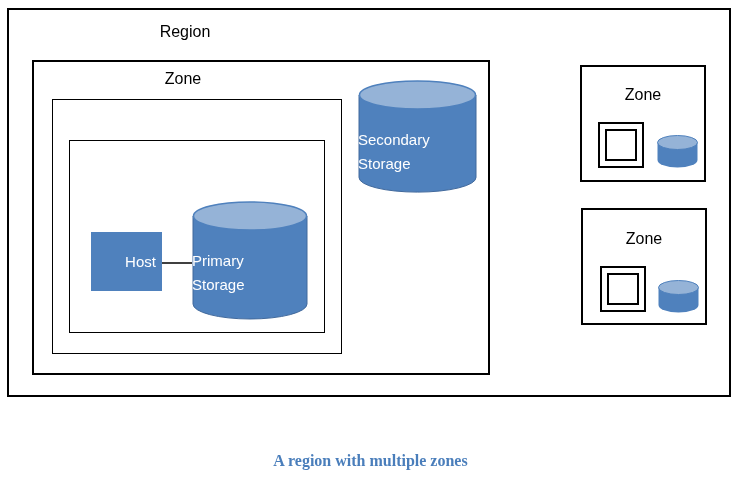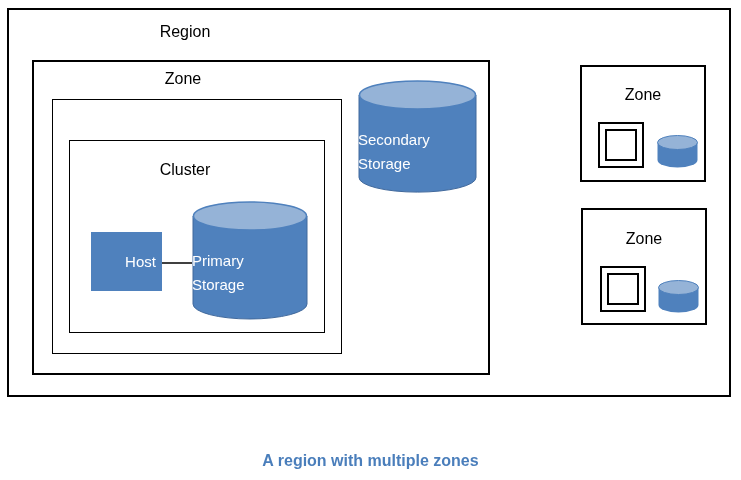--- a/index.html
+++ b/index.html
@@ -76,21 +76,20 @@
 
   <div class="abs outline-box" style="left:7px; top:8px; width:724px; height:389px;"></div>
   <div class="abs box-label" style="left:85px; top:24px; width:200px;">Region</div>
 
   <div class="abs outline-box" style="left:32px; top:60px; width:458px; height:315px;"></div>
   <div class="abs box-label" style="left:83px; top:71px; width:200px;">Zone</div>
 
   <div class="abs thin-box" style="left:52px; top:99px; width:290px; height:255px;"></div>
 
   <div class="abs thin-box" style="left:69px; top:140px; width:256px; height:193px;"></div>
-  <div class="abs box-label" style="left:85px; top:162px; width:200px;">Cluster</div>
 
   <div class="abs host-box" style="left:91px; top:232px; width:71px; height:59px;">
     <span>Host</span>
   </div>
 
   <div class="abs connector" style="left:162px; top:262px; width:30px; height:2px;"></div>
 
   <div class="abs cyl-wrap" style="left:192px; top:201px; width:116px; height:119px;">
     <svg viewBox="0 0 116 119">
       <path d="M1 15 V103 A57 15 0 0 0 115 103 V15 Z" stroke-width="1" fill="#4f81bd" stroke="#41699c"></path>
@@ -130,15 +129,15 @@
   <div class="abs sq-outer" style="left:600px; top:266px; width:46px; height:46px;">
     <div class="sq-inner"></div>
   </div>
   <div class="abs cyl-wrap" style="left:658px; top:280px; width:41px; height:33px;">
     <svg viewBox="0 0 41 33">
       <path d="M0.5 7.5 V25 A20 7.5 0 0 0 40.5 25 V7.5 Z" fill="#4f81bd"></path>
       <ellipse cx="20.5" cy="7.5" rx="20" ry="7" stroke-width="1" fill="#95b3d7" stroke="#4f81bd"></ellipse>
     </svg>
   </div>
 
-  <div class="abs caption" style="top:452px;">A region with multiple zones</div>
+  <div class="abs caption" style="top:452px;font-family:Liberation Serif, serif;">A region with multiple zones</div>
 
 </div>
 
 </body></html>

